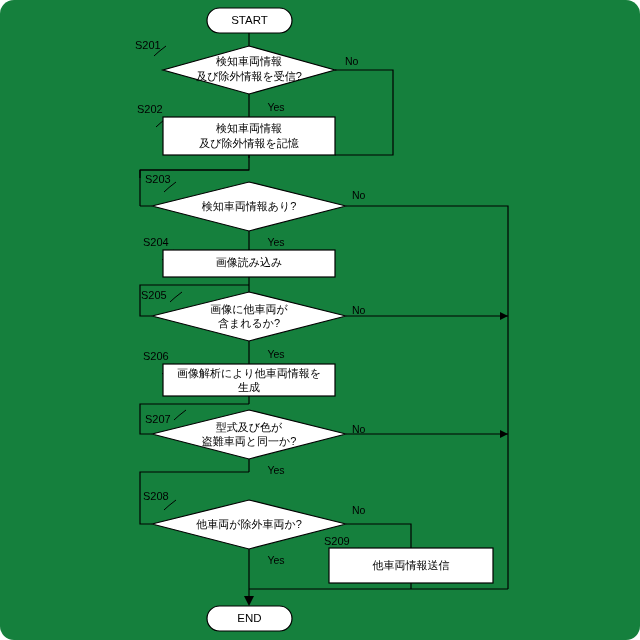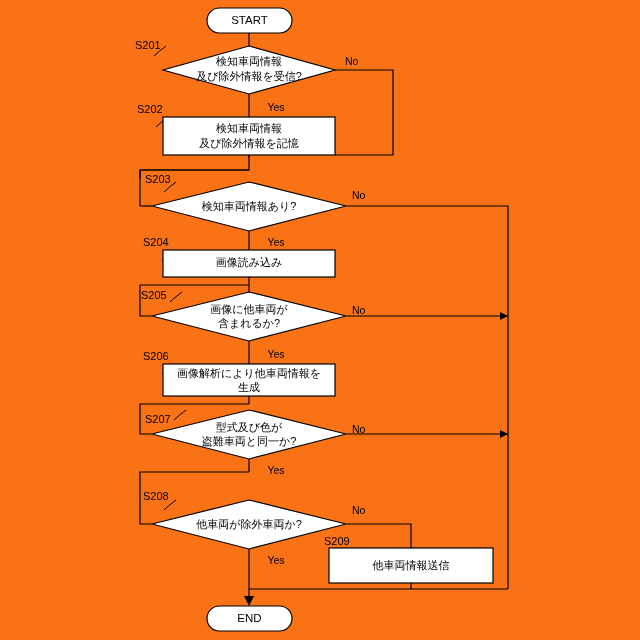--- a/index.html
+++ b/index.html
@@ -7,22 +7,23 @@
     padding: 0;
     background: #ffffff;
   }
   body {
     font-family: "Liberation Sans", sans-serif;
   }
   #canvas {
     position: relative;
     width: 640px;
     height: 640px;
-    background: #f97316;
+    background: #15803d;
     overflow: hidden;
+    border-radius: 14px;
   }
   svg#flow {
     position: absolute;
     left: 0;
     top: 0;
     width: 640px;
     height: 640px;
   }
   .shape-stroke {
     fill: #ffffff;

